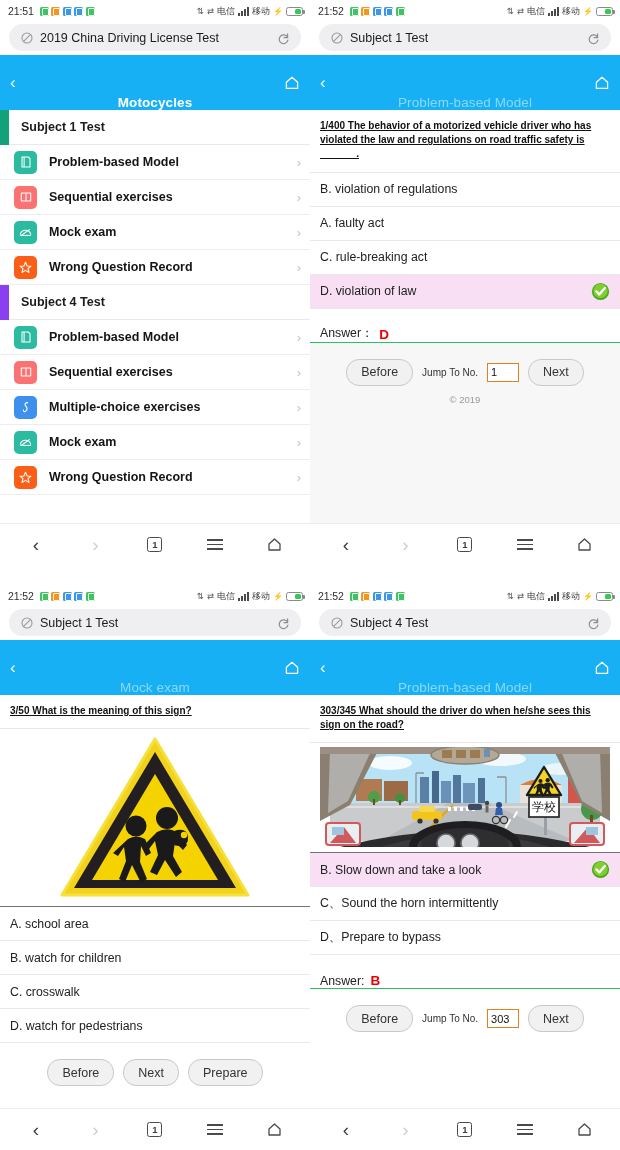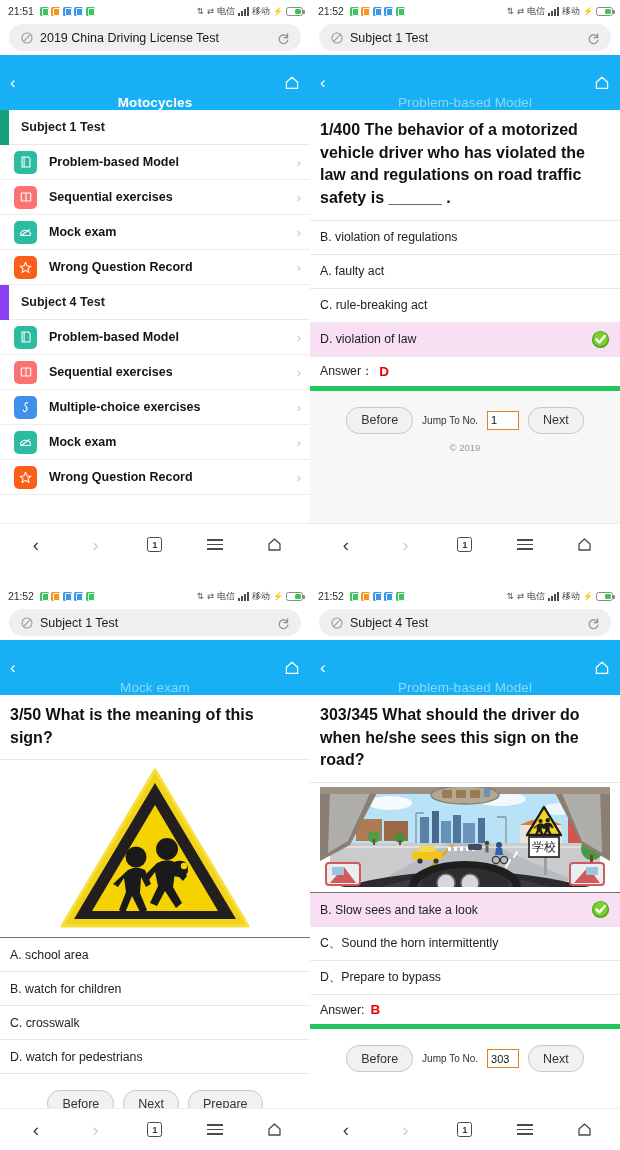--- a/index.html
+++ b/index.html
@@ -110,37 +110,37 @@
   }
   .m-ico svg { display:block; }
   .m-label { flex:1; margin-left:12px; font-size:12.5px;
     font-weight:bold; color:#141414; }
   .m-chev { color:#c3c3c3; font-size:13px; font-weight:300; }
 
   
   .qbody { flex:1; background:#ffffff; overflow:hidden;
     display:flex; flex-direction:column; }
   .qtext {
-    padding:9px 10px 10px; font-size:16px; font-weight:bold;
-    color:#111; line-height:1.42; border-bottom:1px solid #e7e7e7;
+    padding:9px 10px 10px; font-size:10px; font-weight:bold;
+    color:#111; line-height:1.42; border-bottom:1px solid #e7e7e7;text-decoration:underline;
   }
   .qimg-wrap { padding:4px 8px 5px; border-bottom:1px solid #737373;
     display:flex; justify-content:center; }
   .opt {
     min-height:34px; display:flex; align-items:center;
     padding:0 10px; font-size:12.3px; color:#222;
     border-bottom:1px solid #e9e9e9;
   }
   .opt.correct { background:#f9dff4; }
   .opt .otext { flex:1; }
   .check { width:19px; height:19px; flex:0 0 19px; }
   .ansrow {
-    min-height:34px; display:flex; align-items:center;
+    min-height:34px; display:flex; align-items:flex-end;
     padding:0 10px; font-size:12.3px; color:#222;
-    border-bottom:5px solid #22c55e;
+    border-bottom:1px solid #22c55e;
   }
   .ansval { color:#ef0000; font-weight:bold; font-size:13.5px;
     margin-left:6px; }
 
   
   .qnav {
     background:#f7f7f7; flex:1;
     display:flex; flex-direction:column; align-items:center;
     padding-top:16px;
   }
@@ -808,21 +808,21 @@
             </g>
           <g>
               <rect x="250" y="76" width="34" height="22" rx="3" fill="#e9eef1" stroke="#d2595b" stroke-width="2"></rect>
               <path d="M254 96 L268 80 L280 96 Z" fill="#d2595b"></path>
               <rect x="266" y="80" width="12" height="8" fill="#9fc4de"></rect>
             </g>
         </svg>
       </div>
 
       <div class="opt correct">
-        <span class="otext">B. Slow sees and take a look</span>
+        <span class="otext">B. Slow down and take a look</span>
         <span class="check">
           <svg width="19" height="19" viewBox="0 0 19 19">
               <circle cx="9.5" cy="9.5" r="8.6" fill="#4aa81d"></circle>
               <circle cx="9.5" cy="9" r="7.2" fill="#7fd02f"></circle>
               <path d="M5.4 9.4 L8.3 12.4 L13.8 5.9" fill="none" stroke="#ffffff" stroke-width="2.3" stroke-linecap="round" stroke-linejoin="round"></path>
             </svg>
         </span>
       </div>
       <div class="opt">
         <span class="otext">C、Sound the horn intermittently</span>

